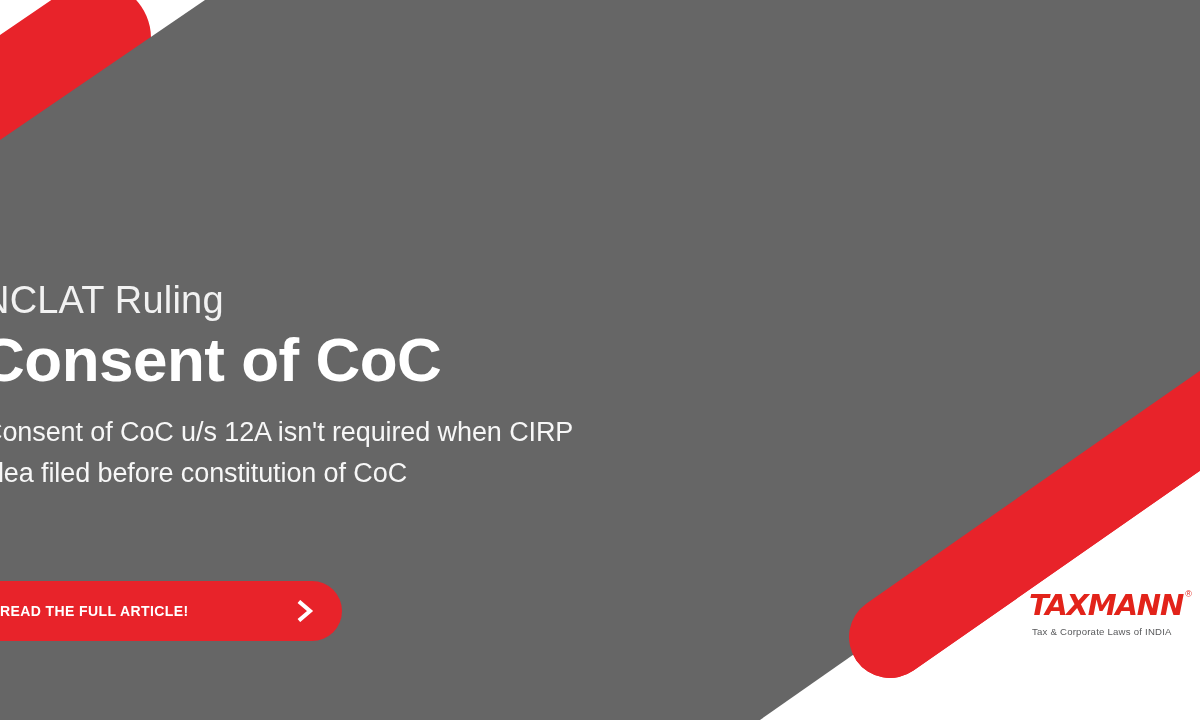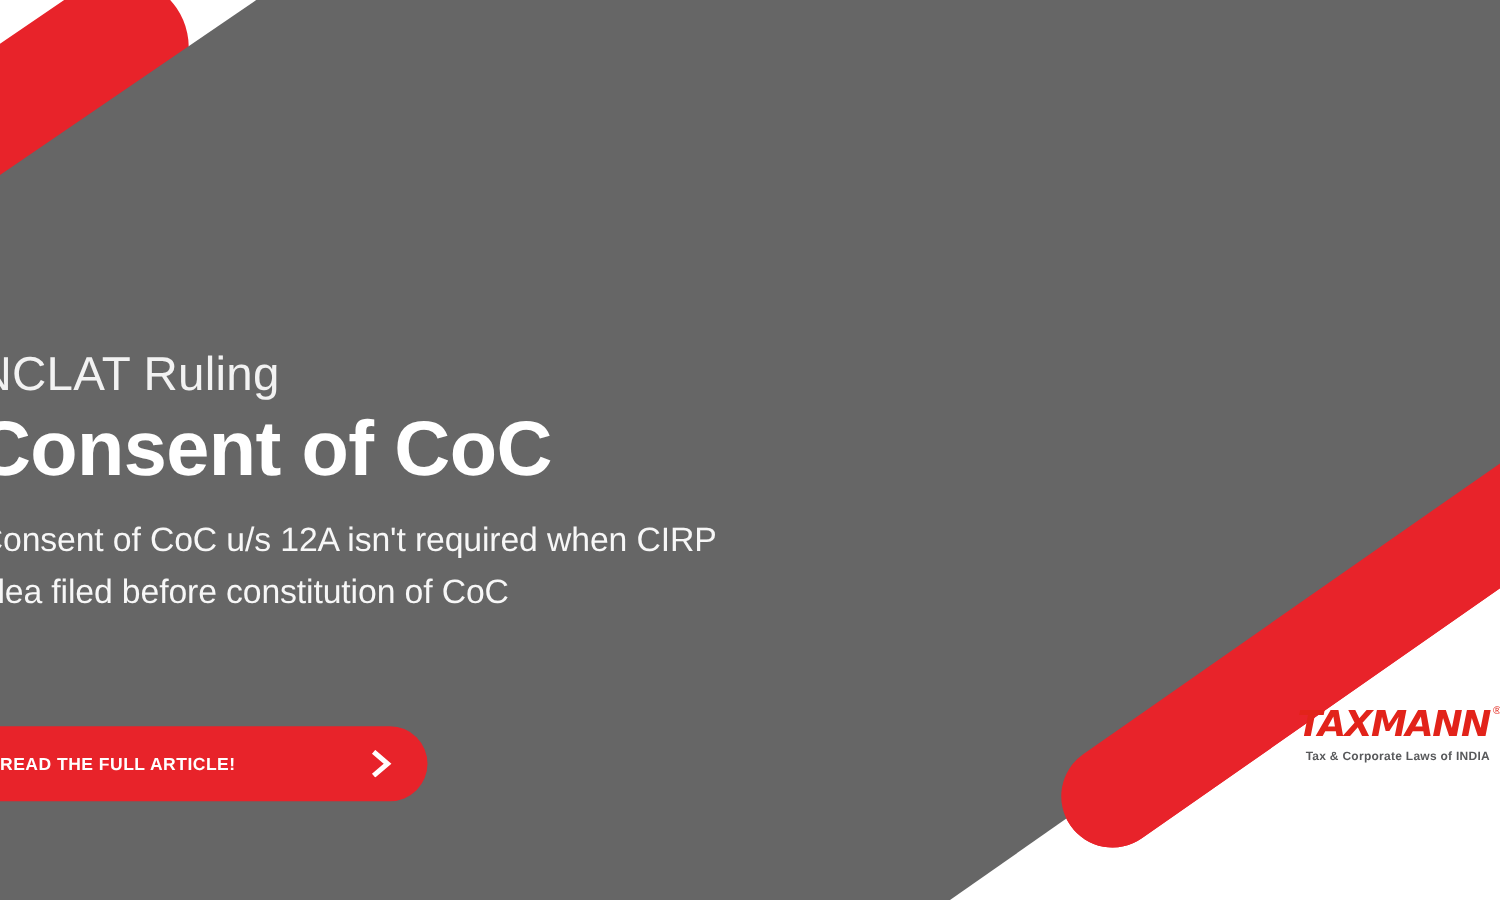--- a/index.html
+++ b/index.html
@@ -100,23 +100,23 @@
     width: 22px;
     height: 22px;
     margin-left: 22px;
     flex: 0 0 auto;
   }
 
   
   .logo {
     position: absolute;
     right: 8px;
-    top: 566px;
+    top: 592px;
     width: 160px;
-    text-align: right;
+    text-align: left;
   }
   .logo-wordmark-wrap {
     position: relative;
     display: inline-block;
     line-height: 1;
   }
   .logo-wordmark {
     display: block;
     font-family: "DejaVu Sans", sans-serif;
     font-size: 28.5px;
@@ -135,21 +135,21 @@
     font-size: 9px;
     font-weight: 400;
     font-style: normal;
     color: #E2231A;
     font-family: "Liberation Sans", sans-serif;
   }
   .logo-tagline {
     display: block;
     margin-top: 5px;
     font-size: 9.6px;
-    font-weight: 700;
+    font-weight: 400;
     color: #58595b;
     letter-spacing: 0.22px;
     white-space: nowrap;
     font-family: "Liberation Sans", sans-serif;
   }
 </style>
 </head>
 <body>
 
 <div id="banner">

